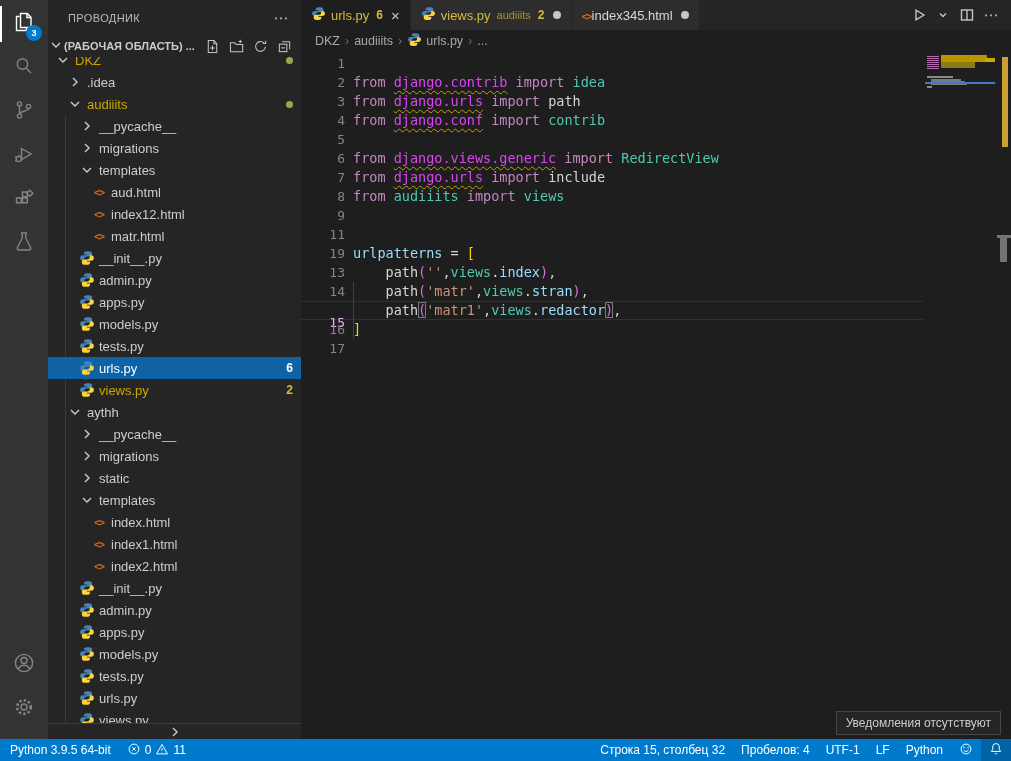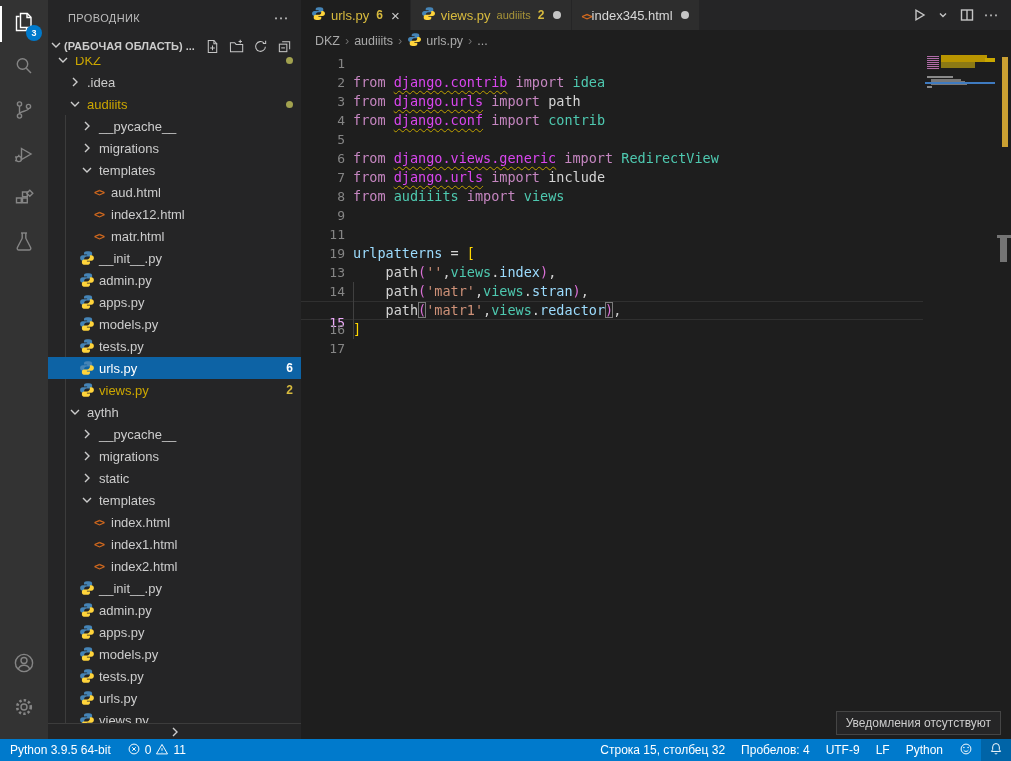--- a/index.html
+++ b/index.html
@@ -616,21 +616,21 @@
         </div>
       </div>
     <div id="sb-right">
         <div class="sbitem">
           <span>Строка 15, столбец 32</span>
         </div>
         <div class="sbitem">
           <span>Пробелов: 4</span>
         </div>
         <div class="sbitem">
-          <span>UTF-9</span>
+          <span>UTF-1</span>
         </div>
         <div class="sbitem">
           <span>LF</span>
         </div>
         <div class="sbitem">
           <span>Python</span>
         </div>
         <div class="sbitem">
           <span><svg viewBox="0 0 16 16" fill="none" stroke="currentColor" stroke-width="1.4">
               <circle cx="8" cy="8" r="5.6"></circle>

